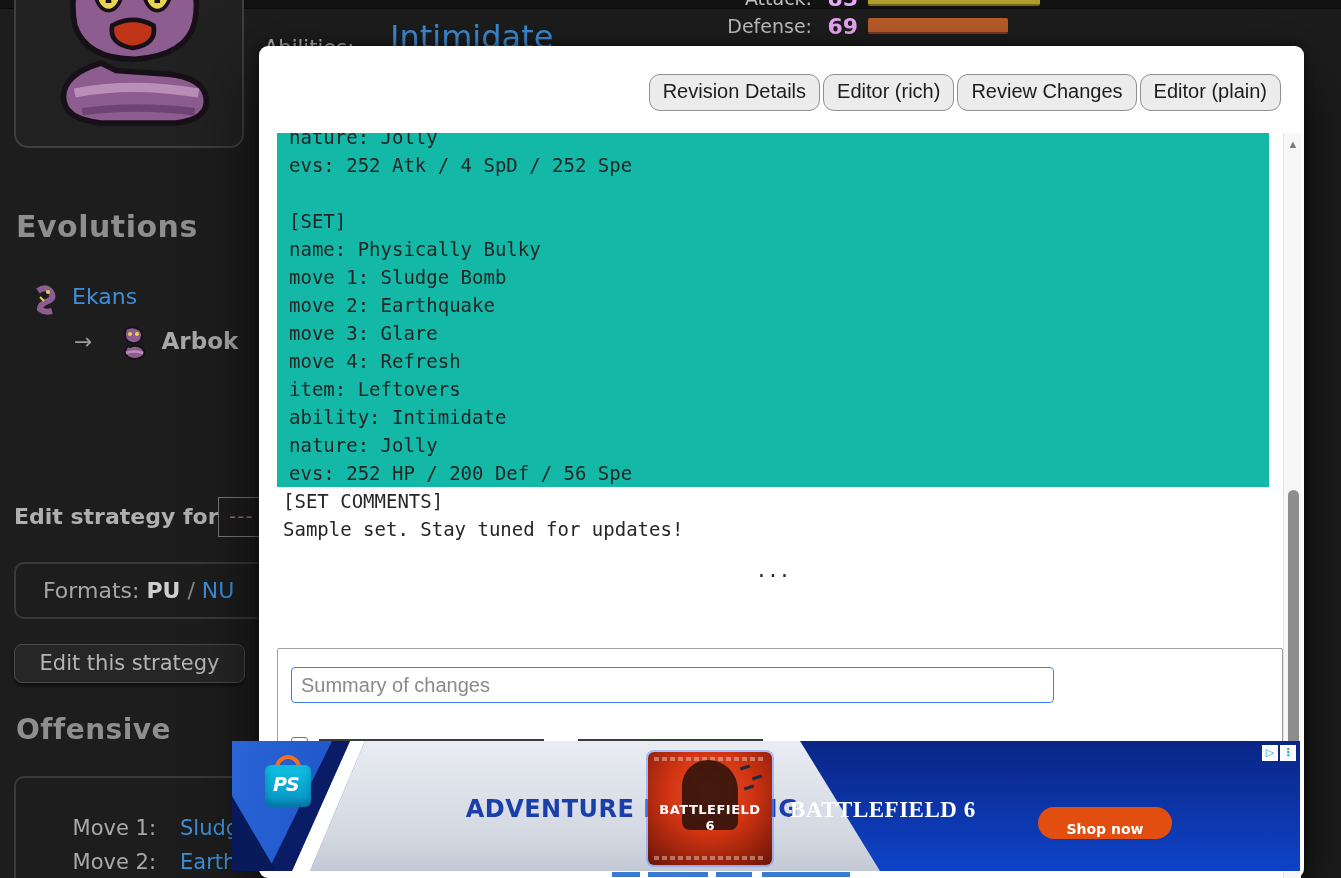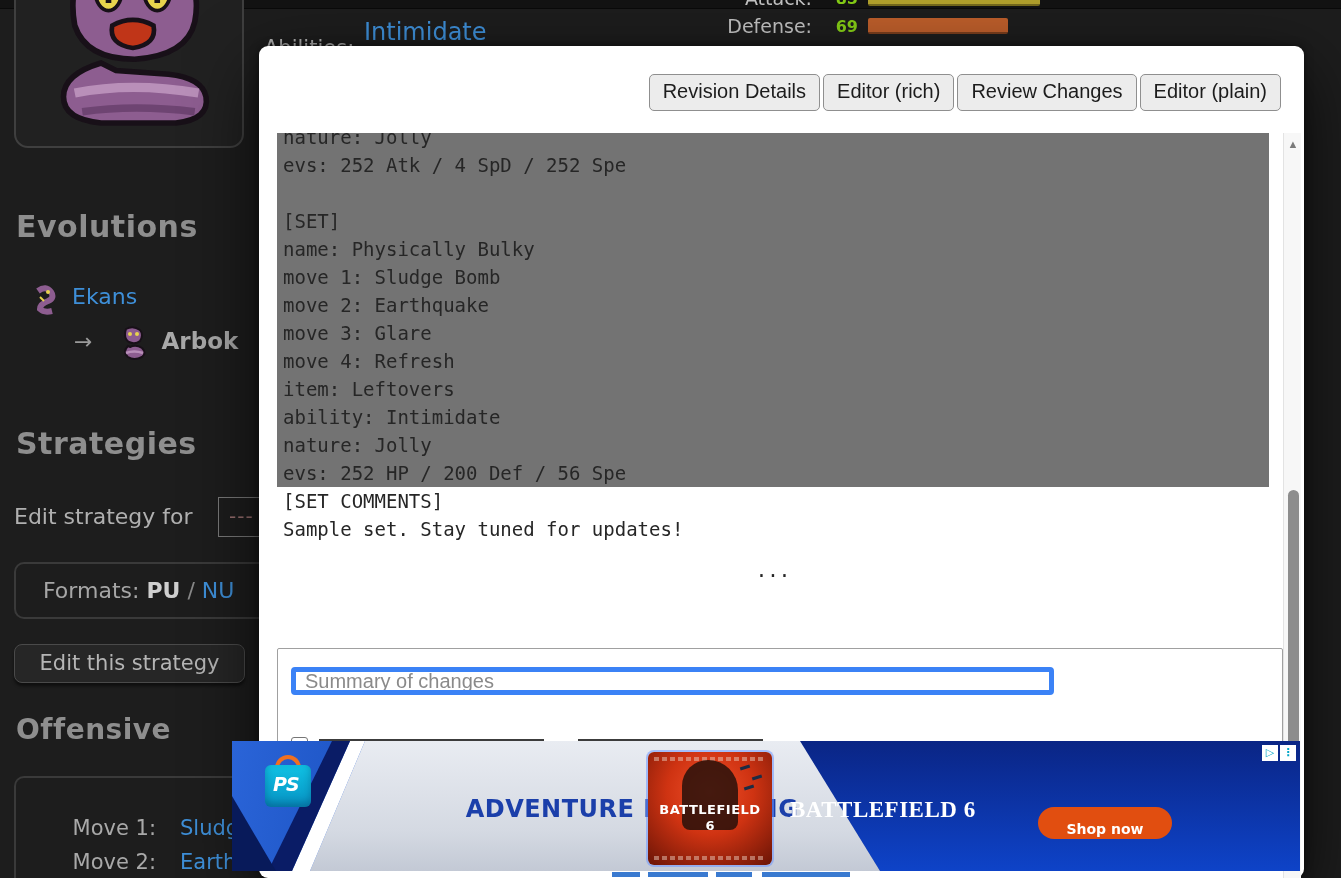--- a/index.html
+++ b/index.html
@@ -6,37 +6,37 @@
   html,body { width:1341px; height:878px; overflow:hidden; background:#1d1d1d; }
   .screen { position:relative; width:1341px; height:878px; background:#1d1d1d;
             font-family:"DejaVu Sans", sans-serif; }
   .topstrip { position:absolute; left:0; top:0; width:1341px; height:9px; background:#131313; border-bottom:1px solid #0a0a0a; }
 
   
   .sprite-box { position:absolute; left:14px; top:-18px; width:230px; height:166px;
                 border:2px solid #3f3f3f; border-radius:14px; overflow:hidden; background:#212121; }
   .abilities-row { position:absolute; left:264px; top:16px; width:460px; height:40px; }
   .abilities-label { position:absolute; left:0; top:20px; color:#b5b5b5; font-size:21px; }
-  .ability-link { position:absolute; left:100px; top:2px; color:#3e8fd8; font-size:24px; }
+  .ability-link { position:absolute; left:126px; top:2px; color:#3e8fd8; font-size:32px; }
 
   .stats { position:absolute; left:700px; top:-16px; width:460px; }
   .stat-row { display:flex; align-items:center; height:28px; }
   .stat-label { width:112px; text-align:right; color:#c2c2c2; font-size:19px; }
-  .stat-value { width:56px; text-align:right; color:#84cc16; font-size:16px; font-weight:bold; padding-right:10px; }
+  .stat-value { width:56px; text-align:right; color:#f0abfc; font-size:22px; font-weight:bold; padding-right:10px; }
   .stat-bar { height:16px; border-radius:2px; border-bottom:2px solid rgba(0,0,0,.35); }
 
   .h-side { position:absolute; color:#8e8e8e; font-weight:bold; font-size:30px; letter-spacing:.5px; }
   .evo-row1 { position:absolute; left:30px; top:284px; height:34px; }
   .evo-row2 { position:absolute; left:74px; top:326px; height:40px; }
   .blue-link { color:#3e8fd8; font-size:22px; text-decoration:none; }
   .evo-current { color:#a9a9a9; font-size:23px; font-weight:bold; }
   .evo-arrow { color:#9a9a9a; font-size:22px; }
   .mini-sprite { vertical-align:middle; margin-right:12px; }
 
-  .edit-for { position:absolute; left:14px; top:504px; color:#b0b0b0; font-size:22px; }
+  .edit-for { position:absolute; left:14px; top:504px; color:#b0b0b0; font-size:22px;font-weight:bold; }
   .strategy-select { position:absolute; left:218px; top:497px; width:60px; height:40px;
                      border:1px solid #7a7a7a; background:transparent; color:#997070;
                      font-size:20px; padding:6px 0 0 10px; letter-spacing:1px; }
   .formats-box { position:absolute; left:14px; top:562px; width:260px; height:57px;
                  border:2px solid #3a3a3a; border-radius:10px; padding:14px 0 0 27px; font-size:22px; }
   .formats-box .lab { color:#a6a6a6; } .formats-box .pu { color:#cfcfcf; font-weight:bold; }
   .formats-box .sep { color:#8a8a8a; }
   .edit-strategy-btn { position:absolute; left:14px; top:644px; width:231px; height:39px;
                  background:#262626; border:1px solid #4a4a4a; border-radius:8px; color:#b5b5b5;
                  font-size:21px; text-align:center; line-height:36px; box-shadow:0 3px 3px rgba(0,0,0,.5); }
@@ -45,32 +45,32 @@
                  border-bottom-left-radius:0; border-top-right-radius:0; }
   .move-row { position:absolute; left:0; width:260px; height:30px; font-size:21px;padding-left:32px; }
   .move-label { position:absolute; left:50px; width:90px; text-align:right; color:#a9a9a9; }
   .move-link { position:absolute; left:164px; color:#3e8fd8; }
 
   
   .modal { position:absolute; left:259px; top:46px; width:1045px; height:832px; background:#ffffff;
            border-radius:9px; box-shadow:0 0 8px rgba(0,0,0,.5), 0 24px 70px rgba(0,0,0,.7); z-index:10;
            font-family:"Liberation Sans", sans-serif; }
   .tabs { position:absolute; top:28px; right:23px; display:flex; gap:3px; }
-  .tab { background:#ececec; border:1px solid #8f8f8f; border-radius:5px; color:#1c1c1c;
+  .tab { background:#ececec; border:1px solid #8f8f8f; border-radius:11px; color:#1c1c1c;
          font-size:20px; padding:5px 13px 7px 13px; font-family:"Liberation Sans", sans-serif; }
   .diff-wrap { position:absolute; left:18px; top:87px; width:992px; overflow:hidden; }
   pre.diff { font-family:"DejaVu Sans Mono", monospace; font-size:19px; line-height:28px; color:#262626; }
-  pre.added { background:#737373; margin-top:-10px; padding-left:6px; }
+  pre.added { background:#14b8a6; margin-top:-10px; padding-left:12px; }
   pre.context { padding-left:6px; }
   .ellipsis-line { width:992px; text-align:center; font-family:"DejaVu Sans Mono", monospace;
                    font-size:19px; color:#262626; margin-top:16px; }
   .form-fieldset { position:absolute; left:18px; top:602px; width:1006px; height:140px;
                    border:1px solid #a0a0a0; border-radius:2px; }
-  .summary-input { position:absolute; left:13px; top:18px; width:763px; height:28px;
-                   border:5px solid #3b82f6; border-radius:4px; font-size:20px; padding:0 9px;
+  .summary-input { position:absolute; left:13px; top:18px; width:763px; height:36px;
+                   border:1px solid #3b82f6; border-radius:4px; font-size:20px; padding:0 9px;
                    font-family:"Liberation Sans", sans-serif; color:#222; }
   .summary-input::placeholder { color:#8a8a8a; }
   .check-row { position:absolute; left:13px; display:flex; align-items:center; font-size:20px; color:#141414; }
   .checkbox { width:17px; height:17px; border:1px solid #767676; border-radius:3px; background:#fff; margin-right:9px; flex:0 0 auto; }
   .frag { position:absolute; height:5px; background:#3c3c3c; }
   .link-frag { position:absolute; height:5px; background:#3a7ad0; z-index:11; }
 
   
   .sb-track { position:absolute; left:1024px; top:87px; width:18px; height:745px; background:#f7f7f7; border-left:1px solid #e3e3e3; }
   .sb-arrow { position:absolute; left:0; top:5px; width:18px; text-align:center; color:#7a7a7a; font-size:11px; }
@@ -174,21 +174,20 @@
     <span class="evo-arrow">→</span>
     <svg class="mini-sprite" style="margin-left:18px" width="34" height="36" viewBox="0 0 34 36">
       <path d="M10 3 Q17 -1 24 4 Q28 9 24 15 Q19 19 13 16 Q7 12 10 3Z" fill="#8d5d90" stroke="#181018" stroke-width="2"></path>
       <circle cx="14" cy="8" r="2" fill="#e8d44d"></circle>
         <circle cx="21" cy="8" r="2" fill="#e8d44d"></circle>
       <path d="M12 20 Q6 26 12 31 Q18 35 26 31 Q31 27 26 22 Q20 18 14 21Z" fill="#8d5d90" stroke="#181018" stroke-width="2"></path>
       <path d="M10 27 Q18 24 27 27" stroke="#b98fb9" stroke-width="2.5" fill="none"></path>
     </svg><span class="evo-current">Arbok</span>
   </div>
 
-  <div class="h-side" style="left:16px;top:426px;">Strategies</div>
 
   <span class="edit-for">Edit strategy for</span>
   <div class="strategy-select">---</div>
 
   <div class="formats-box"><span class="lab">Formats:</span><span> </span><span class="pu">PU</span><span class="sep"> / </span><span class="blue-link" style="font-size:22px">NU</span></div>
 
   <div class="edit-strategy-btn">Edit this strategy</div>
 
   <div class="h-side" style="left:16px;top:713px;font-size:28px;">Offensive</div>
 

